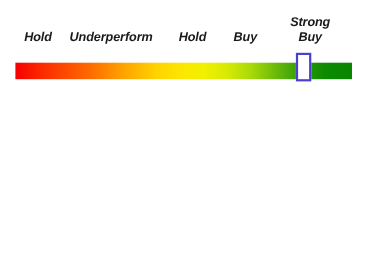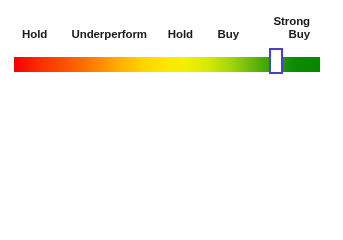--- a/index.html
+++ b/index.html
@@ -17,22 +17,23 @@
   }
 
   
   .scale-label {
     position: absolute;
     font-size: 11.5px;
     font-weight: bold;
     color: #1a1a1a;
     white-space: pre;
     line-height: 12.5px;
-    text-align: right;
+    text-align: center;
     letter-spacing: -0.1px;
+    font-style: italic;
   }
 
   
   #bar-track {
     position: absolute;
     left: 14px;
     top: 57px;
     width: 306px;
     height: 15px;
     background: linear-gradient(

